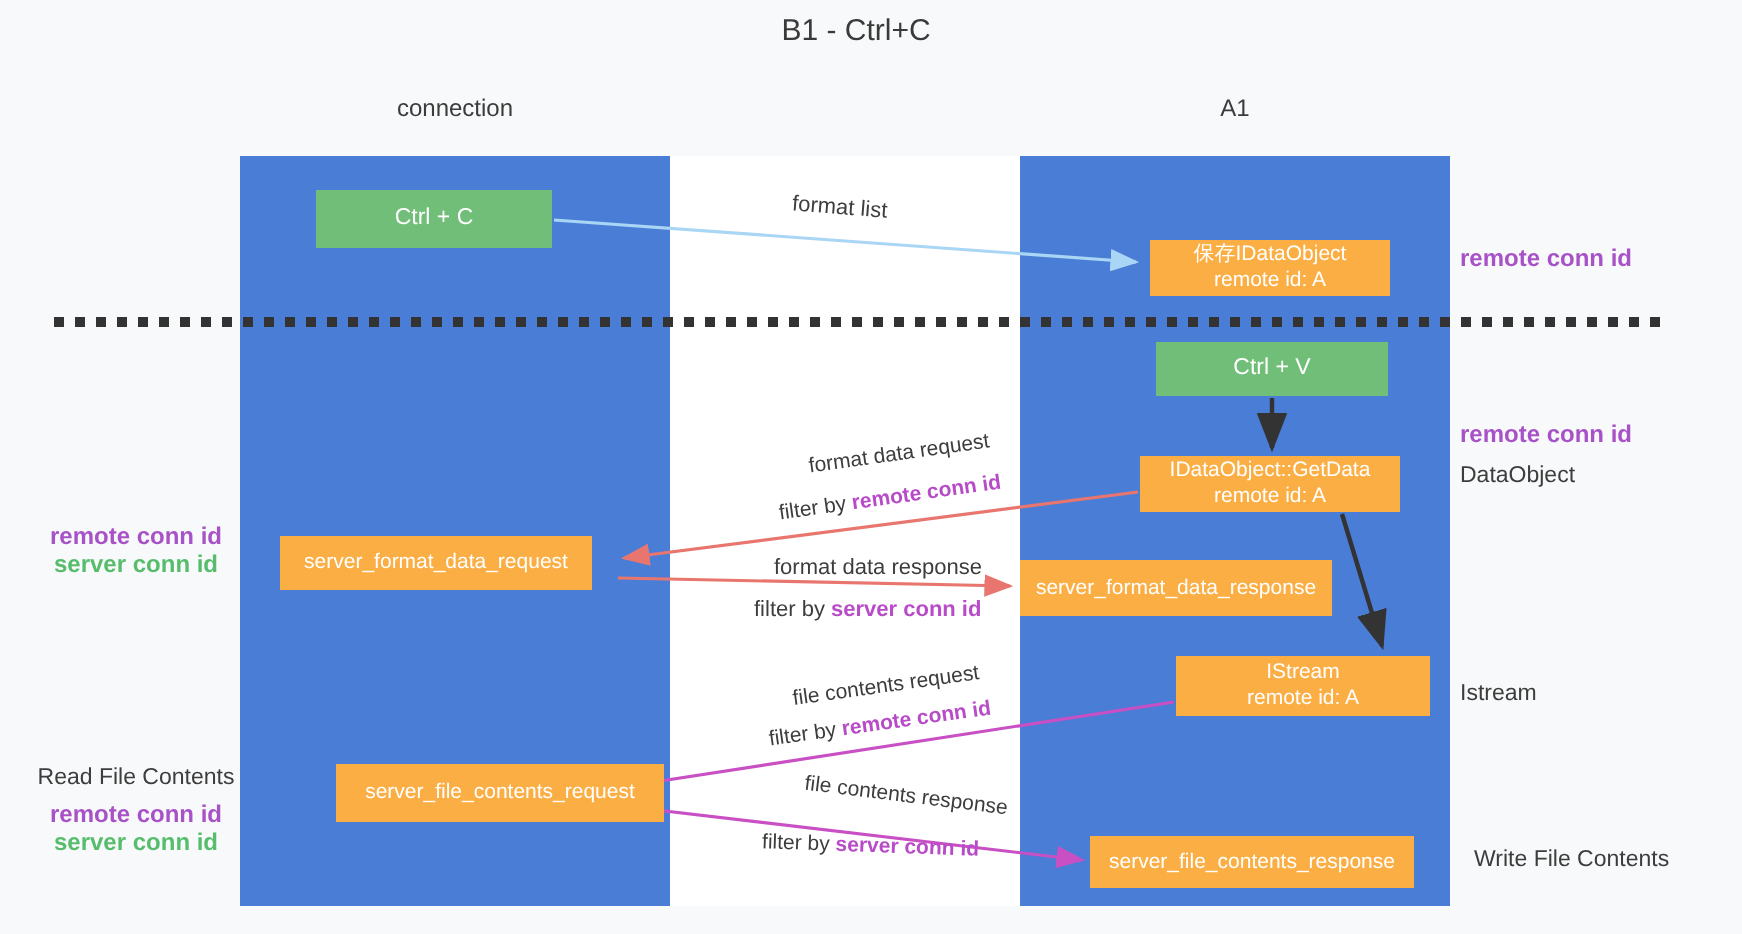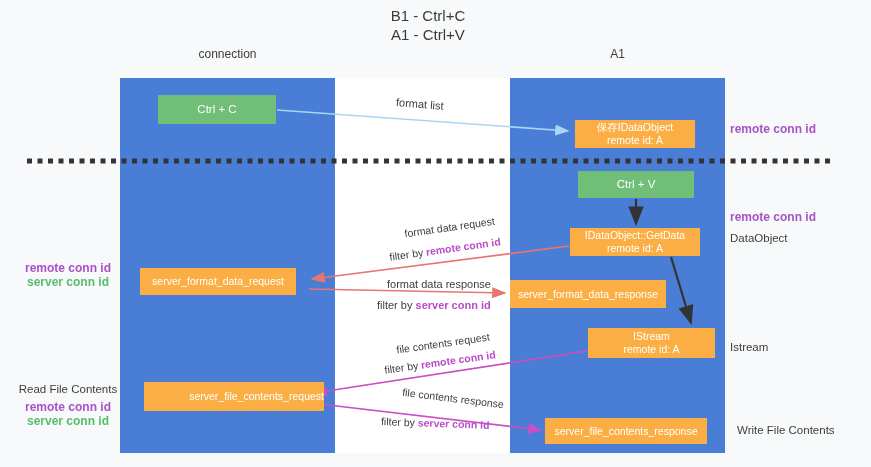--- a/index.html
+++ b/index.html
@@ -31,21 +31,20 @@
   .slabel.greenlbl { color:#57bd6d; font-weight:bold; font-size:12px; }
   .lblock { left:16px; width:104px; text-align:center; }
 </style>
 </head>
 <body>
 
 <div class="canvas">
 
   <div class="title">
     <div>B1 - Ctrl+C</div>
-    <div>A1 - Ctrl+V</div>
   </div>
 
   <div class="lane-header left">
     <div>connection</div>
   </div>
   <div class="lane-header right">
     <div>A1</div>
   </div>
 
   <div class="lane-gap"></div>
@@ -101,21 +100,21 @@
 
   <div class="node orange small" style="left:510px; top:280px; width:156px; height:28px;">
     <div>server_format_data_response</div>
   </div>
 
   <div class="node orange small" style="left:588px; top:328px; width:127px; height:30px;">
     <div>IStream</div>
     <div>remote id: A</div>
   </div>
 
-  <div class="node orange small" style="left:144px; top:382px; width:180px; height:29px;align-items:flex-end;">
+  <div class="node orange small" style="left:168px; top:382px; width:164px; height:29px;">
     <div>server_file_contents_request</div>
   </div>
 
   <div class="node orange small" style="left:545px; top:418px; width:162px; height:26px;">
     <div>server_file_contents_response</div>
   </div>
 
   <div class="flabel" style="left:396px; top:98px; font-size:11px; transform:rotate(4.5deg);">format list</div>
 
   <div class="flabel" style="left:404px; top:221px; transform:rotate(-8deg);">format data request</div>

